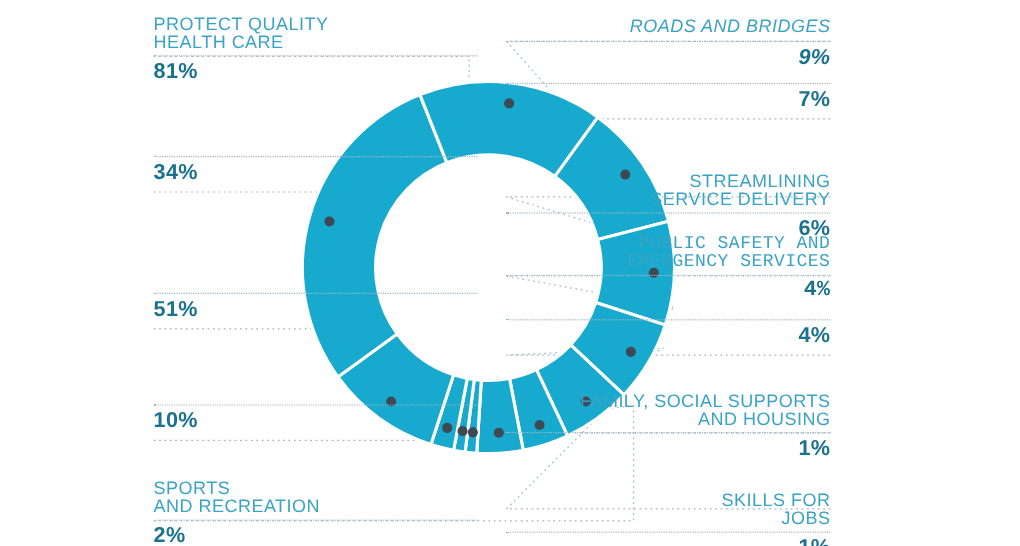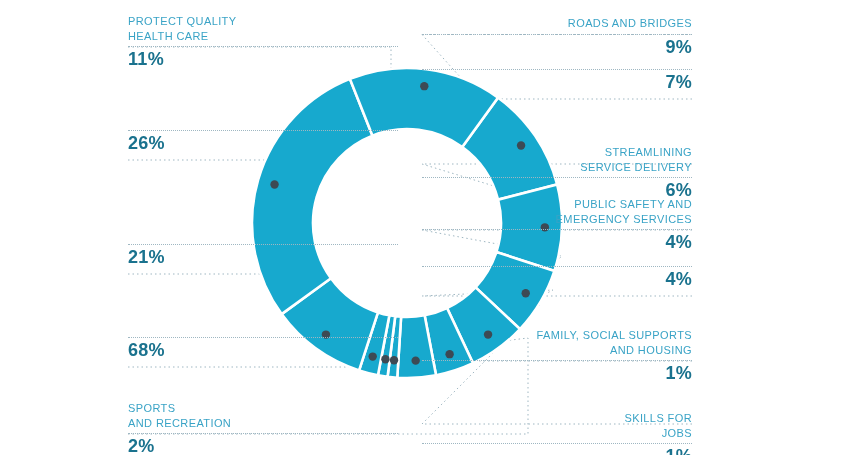--- a/index.html
+++ b/index.html
@@ -26,21 +26,21 @@
     width: 850px;
     height: 455px;
   }
   .label-block {
     position: absolute;
     width: 270px;
   }
   .label-left  { left: 128px; text-align: left; }
   .label-right { left: 422px; text-align: right; }
   .label-title {
-    font-size: 11px;
+    font-size: 15px;
     line-height: 14.5px;
     letter-spacing: 0.4px;
     color: #39A3C6;
     text-transform: uppercase;
     font-weight: 400;
     white-space: pre-line;
   }
   .label-rule {
     height: 0;
     border-top: 1px dotted #9fb7c2;
@@ -102,56 +102,56 @@
         <circle cx="394.02058142711047" cy="360.30790615805677" r="4.2" fill="#3D4A54"></circle>
         <circle cx="385.42455858165135" cy="359.2219759348814" r="4.2" fill="#3D4A54"></circle>
       </g>
   </svg>
 
   <div id="labels-layer">
       <div class="label-block label-left" style="top: 14px;">
         <div class="label-title">PROTECT QUALITY
 HEALTH CARE</div>
         <div class="label-rule"></div>
-        <div class="label-pct">11%</div>
+        <div class="label-pct">81%</div>
       </div>
       <div class="label-block label-left" style="top: 127px;">
         <div class="label-rule"></div>
-        <div class="label-pct">26%</div>
+        <div class="label-pct">34%</div>
       </div>
       <div class="label-block label-left" style="top: 241px;">
         <div class="label-rule"></div>
-        <div class="label-pct">21%</div>
+        <div class="label-pct">51%</div>
       </div>
       <div class="label-block label-left" style="top: 334px;">
         <div class="label-rule"></div>
-        <div class="label-pct">68%</div>
+        <div class="label-pct">10%</div>
       </div>
       <div class="label-block label-left" style="top: 401px;">
         <div class="label-title">SPORTS
 AND RECREATION</div>
         <div class="label-rule"></div>
         <div class="label-pct">2%</div>
       </div>
-      <div class="label-block label-right" style="top: 16px;">
+      <div class="label-block label-right" style="top: 16px; font-style: italic;">
         <div class="label-title">ROADS AND BRIDGES</div>
         <div class="label-rule"></div>
         <div class="label-pct">9%</div>
       </div>
       <div class="label-block label-right" style="top: 66px;">
         <div class="label-rule"></div>
         <div class="label-pct">7%</div>
       </div>
       <div class="label-block label-right" style="top: 145px;">
         <div class="label-title">STREAMLINING
 SERVICE DELIVERY</div>
         <div class="label-rule"></div>
         <div class="label-pct">6%</div>
       </div>
-      <div class="label-block label-right" style="top: 197px;">
+      <div class="label-block label-right" style="top: 197px; font-family: Liberation Mono, monospace;">
         <div class="label-title">PUBLIC SAFETY AND
 EMERGENCY SERVICES</div>
         <div class="label-rule"></div>
         <div class="label-pct">4%</div>
       </div>
       <div class="label-block label-right" style="top: 263px;">
         <div class="label-rule"></div>
         <div class="label-pct">4%</div>
       </div>
       <div class="label-block label-right" style="top: 328px;">

